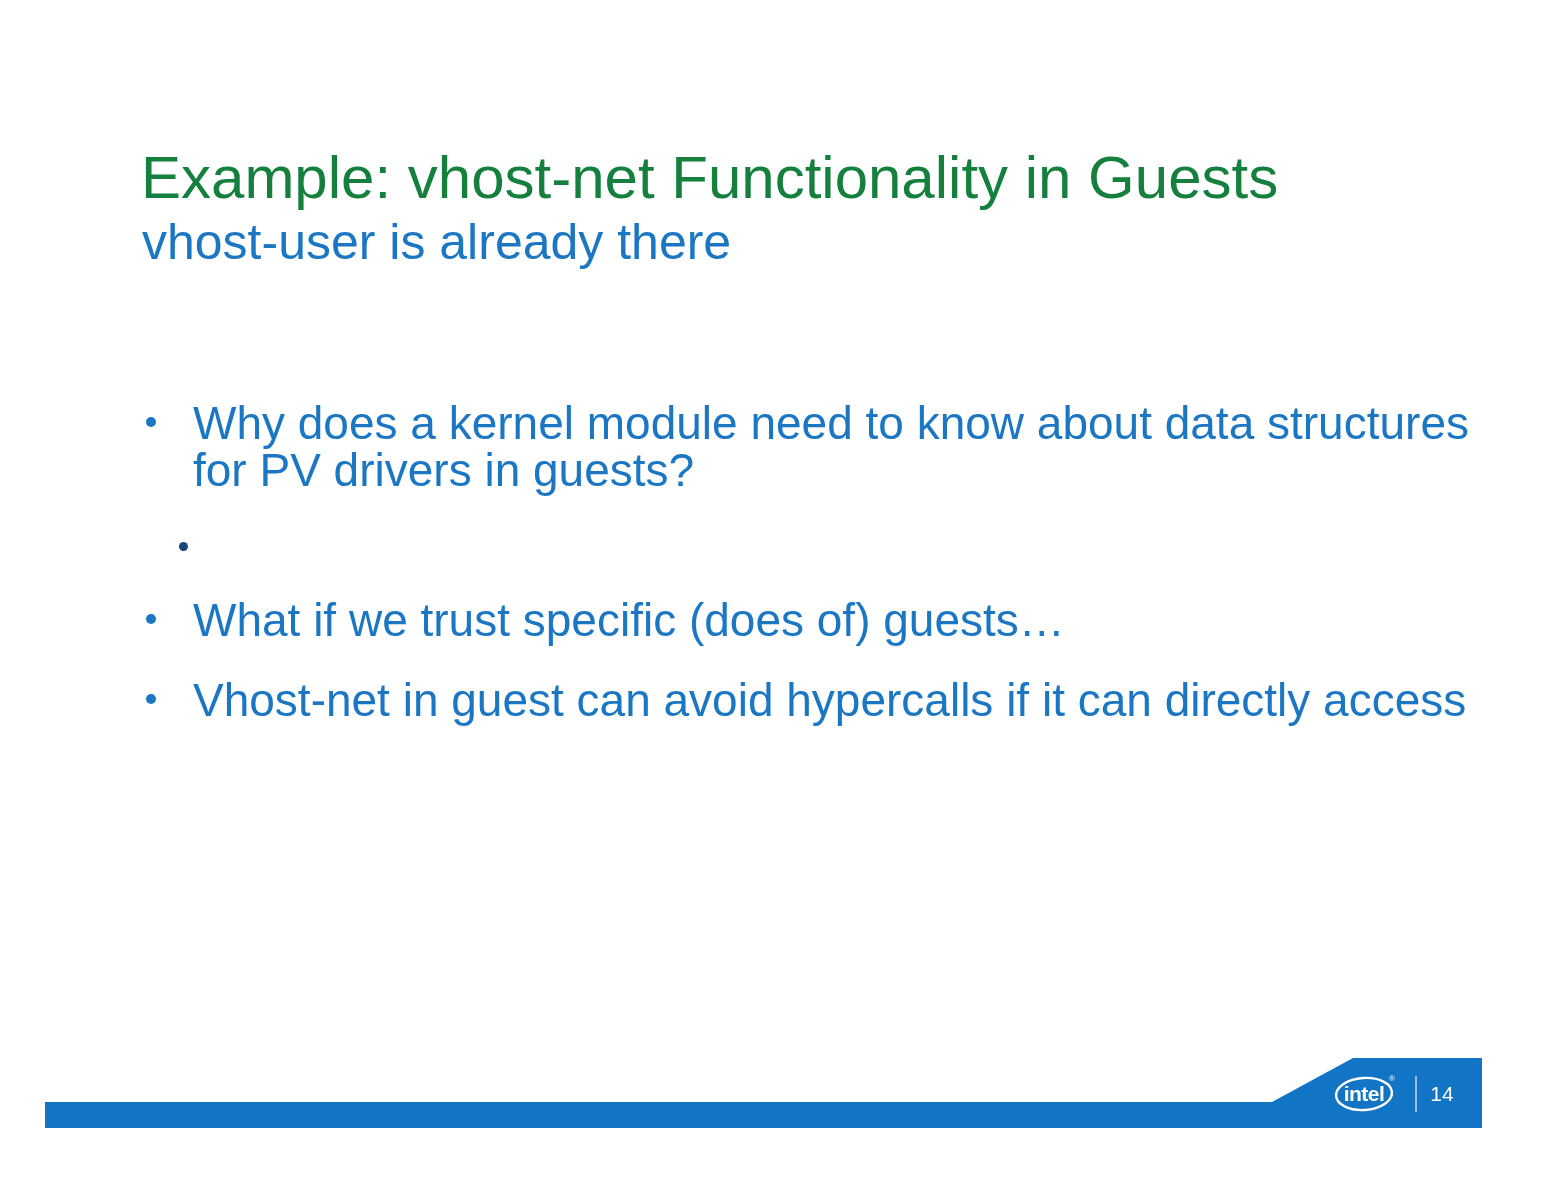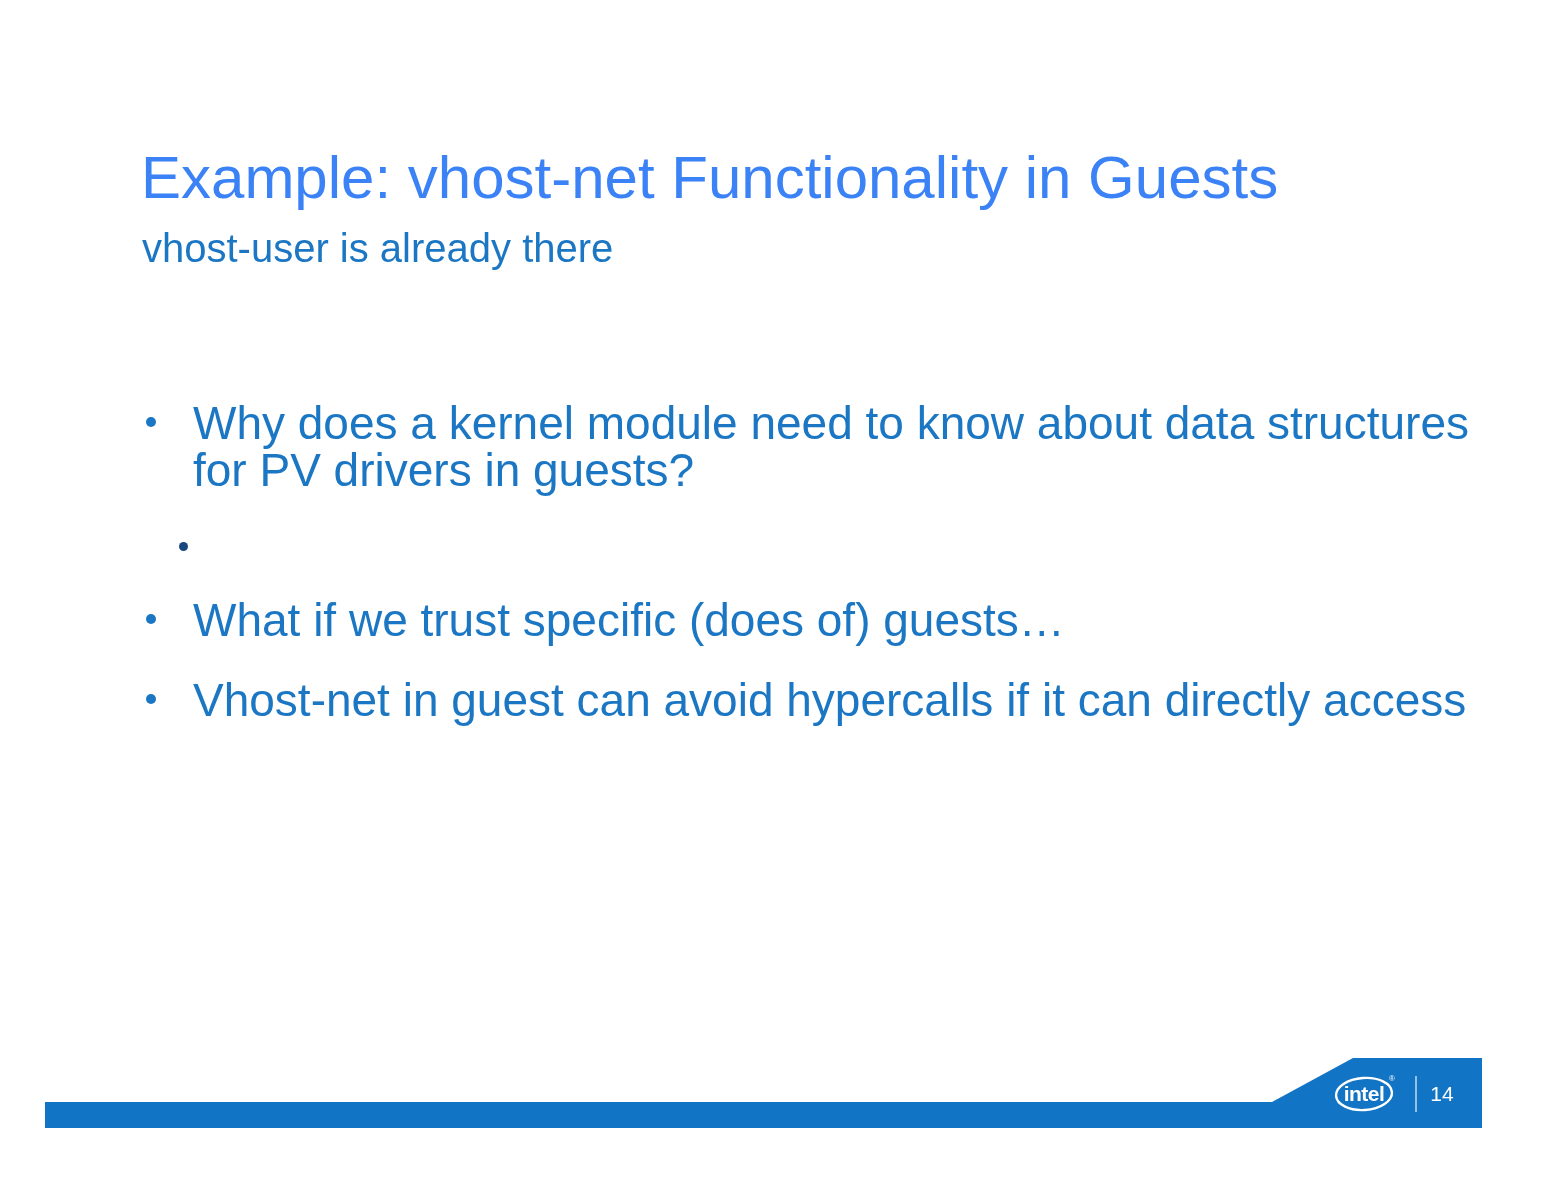--- a/index.html
+++ b/index.html
@@ -12,31 +12,30 @@
   .slide {
     position: relative;
     width: 1552px; height: 1199px;
     background: #ffffff;
   }
   .title {
     position: absolute;
     left: 141px; top: 144px;
     font-size: 60px;
     line-height: 1.12;
-    color: #3b82f6;
+    color: #15803d;
     white-space: nowrap;
   }
   .subtitle {
     position: absolute;
     left: 142px; top: 214px;
-    font-size: 40px;
+    font-size: 50px;
     line-height: 1.12;
     color: #1B77C3;
     white-space: nowrap;
-    margin-top: 12px;
   }
   .heading {
     position: absolute;
     left: 140px; top: 324px;
     font-size: 42px;
     font-weight: bold;
     color: #1B77C3;
     white-space: nowrap;
   }
   .bullet-text {

